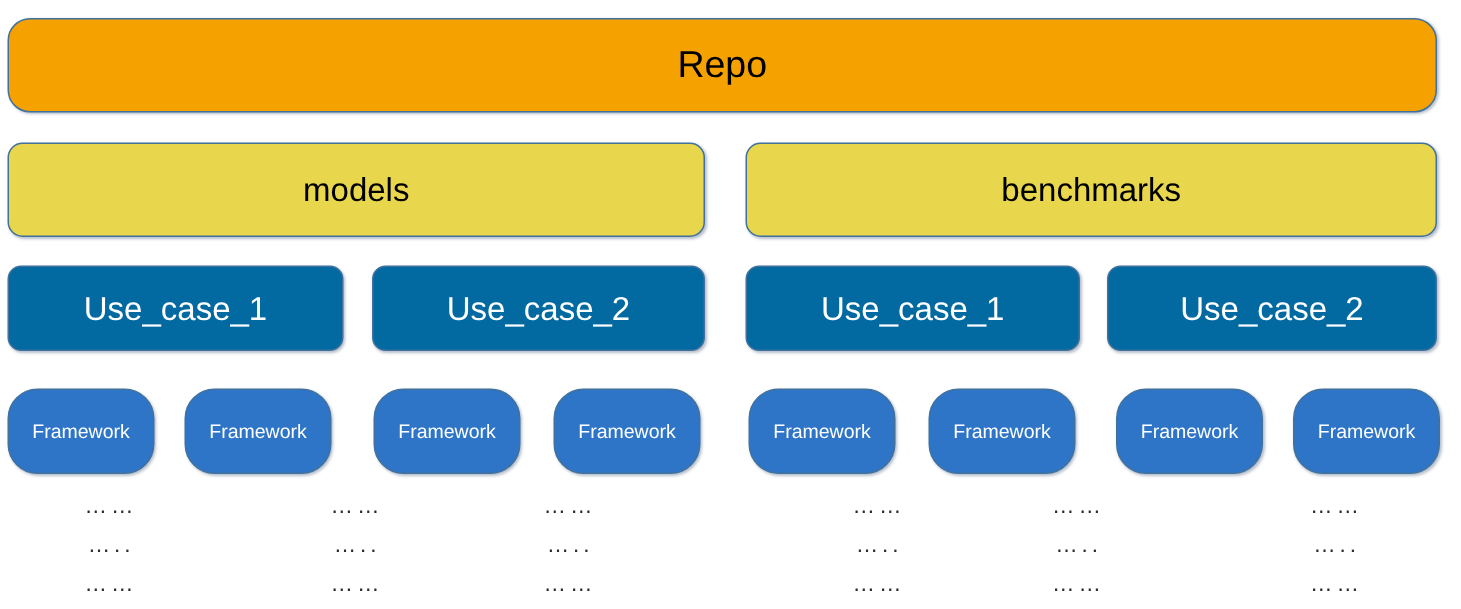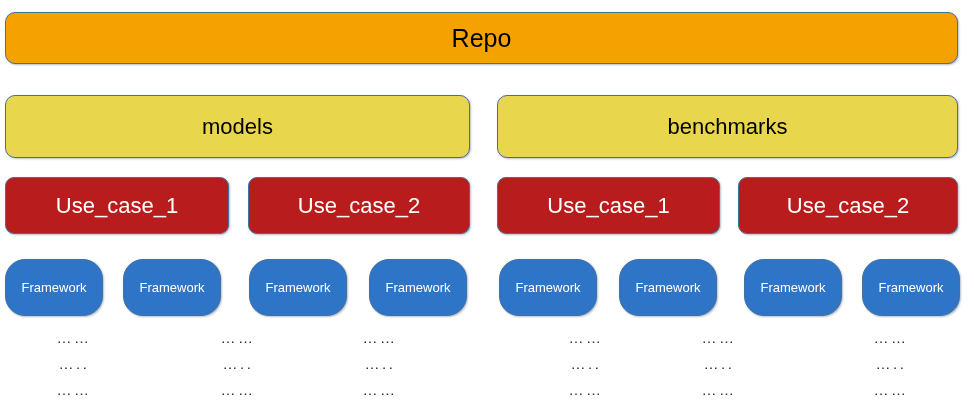--- a/index.html
+++ b/index.html
@@ -40,21 +40,21 @@
   }
   
   .node.level-folder {
     background: #E8D64C;
     color: #000000;
     font-size: 22px;
     border-radius: 10px;
   }
   
   .node.level-usecase {
-    background: #b91c1c;
+    background: #0369a1;
     color: #FFFFFF;
     font-size: 22px;
     border-radius: 9px;
   }
   
   .node.level-framework {
     background: #2E75C8;
     color: #FFFFFF;
     font-size: 13px;
     border-radius: 20px;
@@ -73,21 +73,21 @@
     letter-spacing: 2.6px;
     line-height: 1;
     white-space: nowrap;
   }
 </style>
 </head>
 <body>
 
 <div id="diagram">
 
-  <div class="node level-repo" style="left:5px; top:12px; width:953px; height:52px;">
+  <div class="node level-repo" style="left:5px; top:12px; width:953px; height:63px;border-radius:15px;">
     <span>Repo</span>
   </div>
 
   <div class="node level-folder" style="left:5px; top:95px; width:465px; height:63px;">
     <span>models</span>
   </div>
 
   <div class="node level-folder" style="left:497px; top:95px; width:461px; height:63px;">
     <span>benchmarks</span>
   </div>

